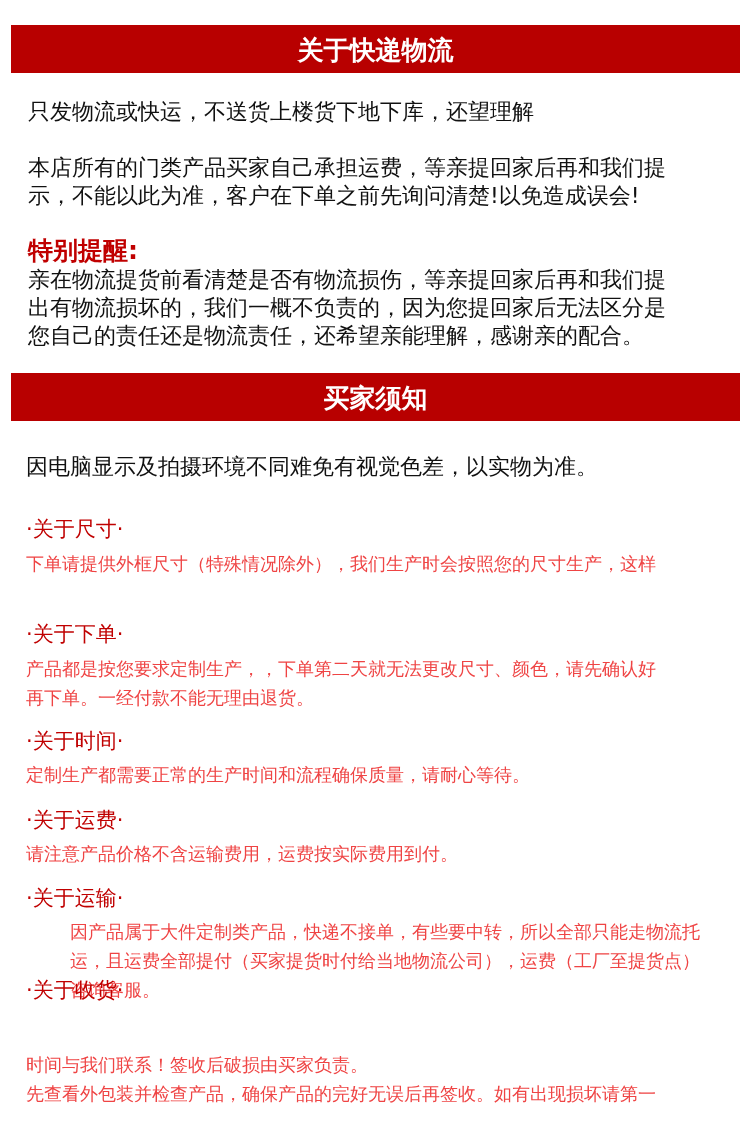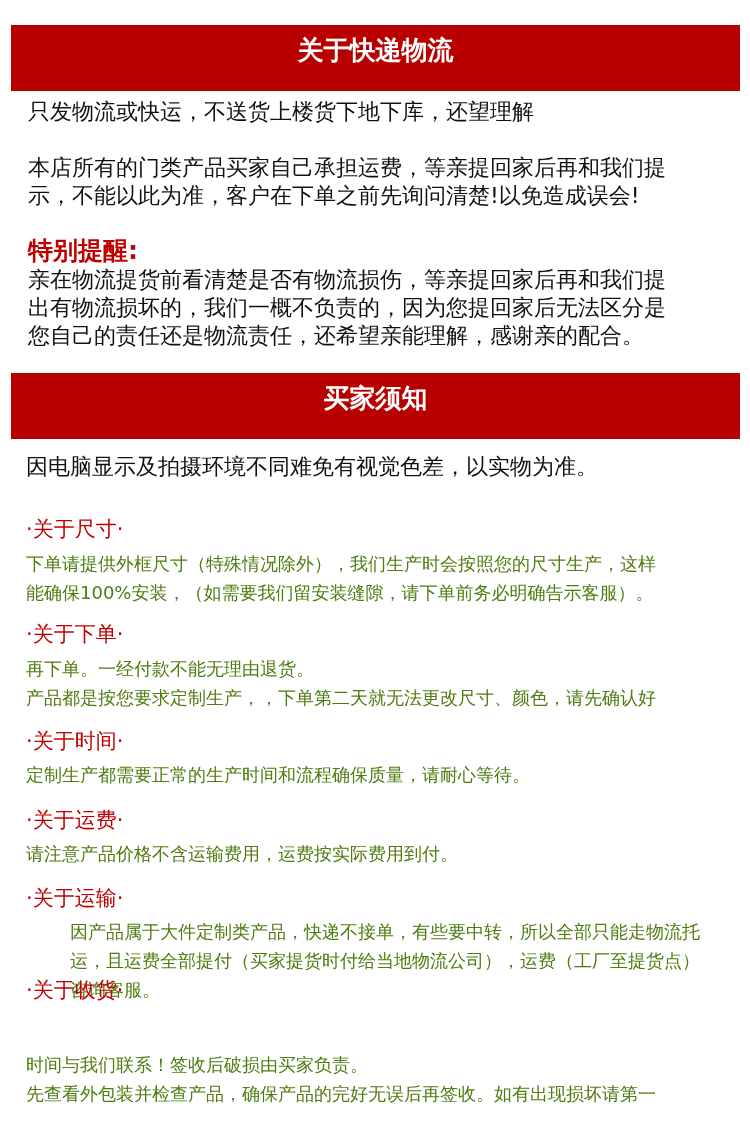--- a/index.html
+++ b/index.html
@@ -1,24 +1,24 @@
 <!DOCTYPE html>
 <html><head>
 <meta charset="utf-8">
 <style>
   html, body { margin:0; padding:0; background:#ffffff; }
   body { width:750px; height:1129px; position:relative; overflow:hidden;
          font-family:"DejaVu Sans","Liberation Sans",sans-serif; }
-  .banner { position:absolute; left:11px; width:729px; height:66px; background:#b80000;
+  .banner { position:absolute; left:11px; width:729px; height:48px; background:#b80000;
             color:#ffffff; font-weight:bold; font-size:26px; line-height:50px; text-align:center;
             letter-spacing:0px; }
   .t1 { position:absolute; left:28px; color:#111; font-size:22px; line-height:28px; white-space:nowrap; }
   .warn { position:absolute; left:28px; color:#c00000; font-weight:bold; font-size:25px; line-height:26px; }
   .sec-head { position:absolute; left:26px; color:#c00000; font-size:21px; line-height:28px; white-space:nowrap;text-align:center; }
-  .sec-body { position:absolute; left:26px; width:712px; color:#4d7c0f; font-size:18px; line-height:29px; }
+  .sec-body { position:absolute; left:26px; width:712px; color:#ef4444; font-size:18px; line-height:29px; }
   .sec-body div { white-space:nowrap; }
   .intro { position:absolute; left:26px; color:#111; font-size:22px; line-height:30px; white-space:nowrap; }
 </style>
 </head>
 <body>
 
 <div class="banner" style="top:25px;">
   <span>关于快递物流</span>
 </div>
 
@@ -34,27 +34,26 @@
 
 <div class="banner" style="top:373px;">
   <span>买家须知</span>
 </div>
 
 <div class="intro" style="top:452px;">因电脑显示及拍摄环境不同难免有视觉色差，以实物为准。</div>
 
 <div class="sec-head" style="top:515px;">·关于尺寸·</div>
 <div class="sec-body" style="top:549px;">
   <div>下单请提供外框尺寸（特殊情况除外），我们生产时会按照您的尺寸生产，这样</div>
-  <div>能确保100%安装，（如需要我们留安装缝隙，请下单前务必明确告示客服）。</div>
 </div>
 
 <div class="sec-head" style="top:620px;">·关于下单·</div>
 <div class="sec-body" style="top:654px;">
+  <div>产品都是按您要求定制生产，，下单第二天就无法更改尺寸、颜色，请先确认好</div>
   <div>再下单。一经付款不能无理由退货。</div>
-  <div>产品都是按您要求定制生产，，下单第二天就无法更改尺寸、颜色，请先确认好</div>
 </div>
 
 <div class="sec-head" style="top:727px;">·关于时间·</div>
 <div class="sec-body" style="top:760px;">
   <div>定制生产都需要正常的生产时间和流程确保质量，请耐心等待。</div>
 </div>
 
 <div class="sec-head" style="top:806px;">·关于运费·</div>
 <div class="sec-body" style="top:839px;">
   <div>请注意产品价格不含运输费用，运费按实际费用到付。</div>

